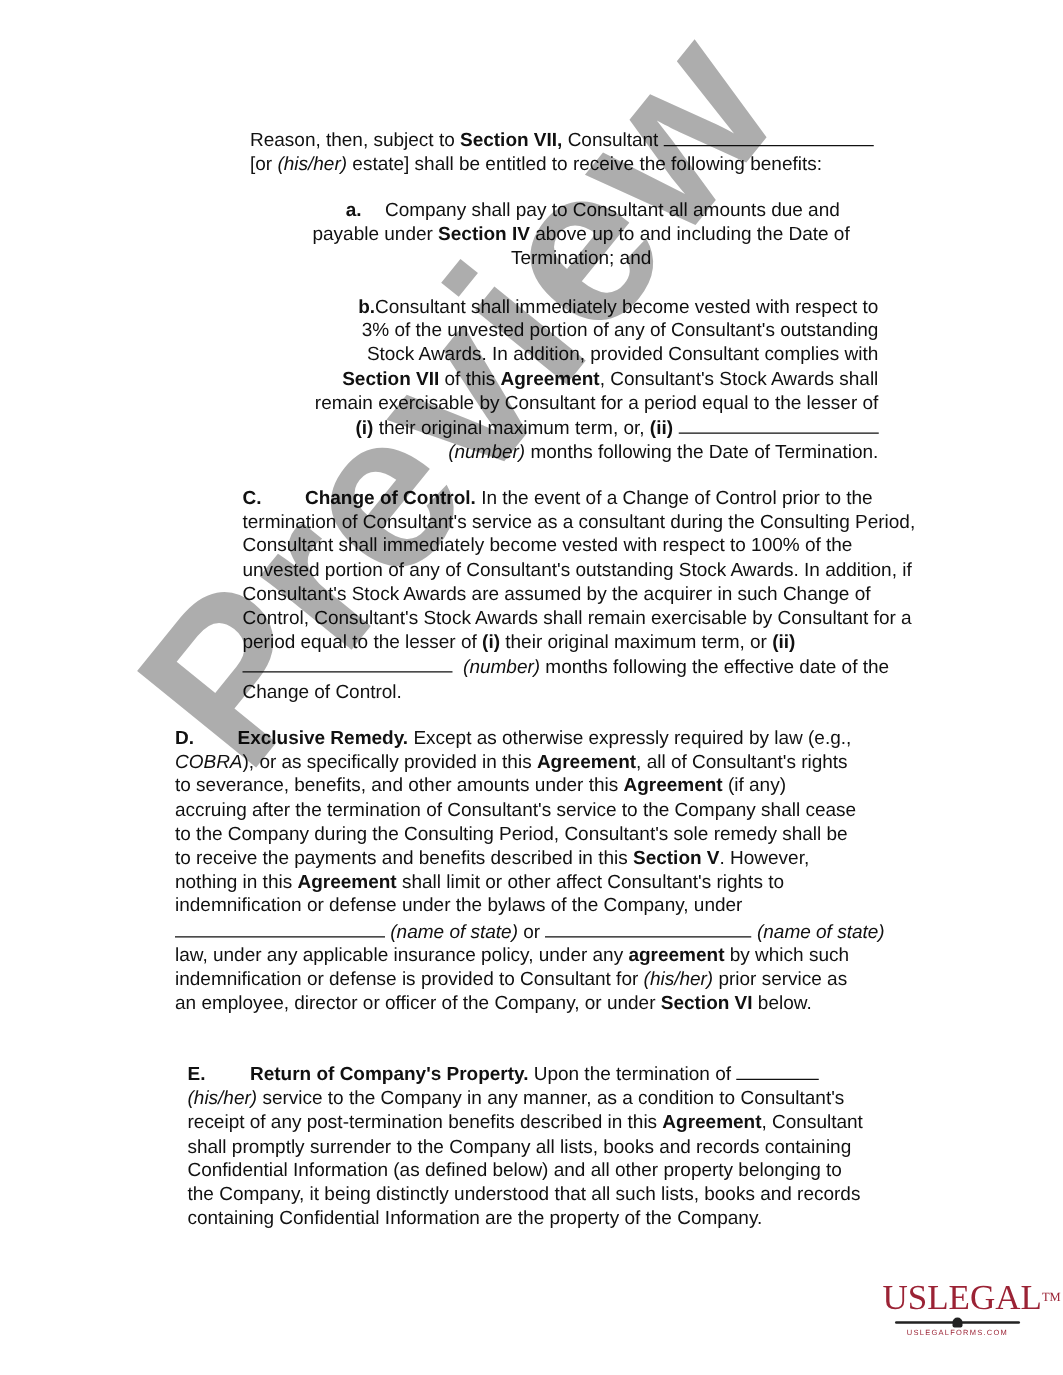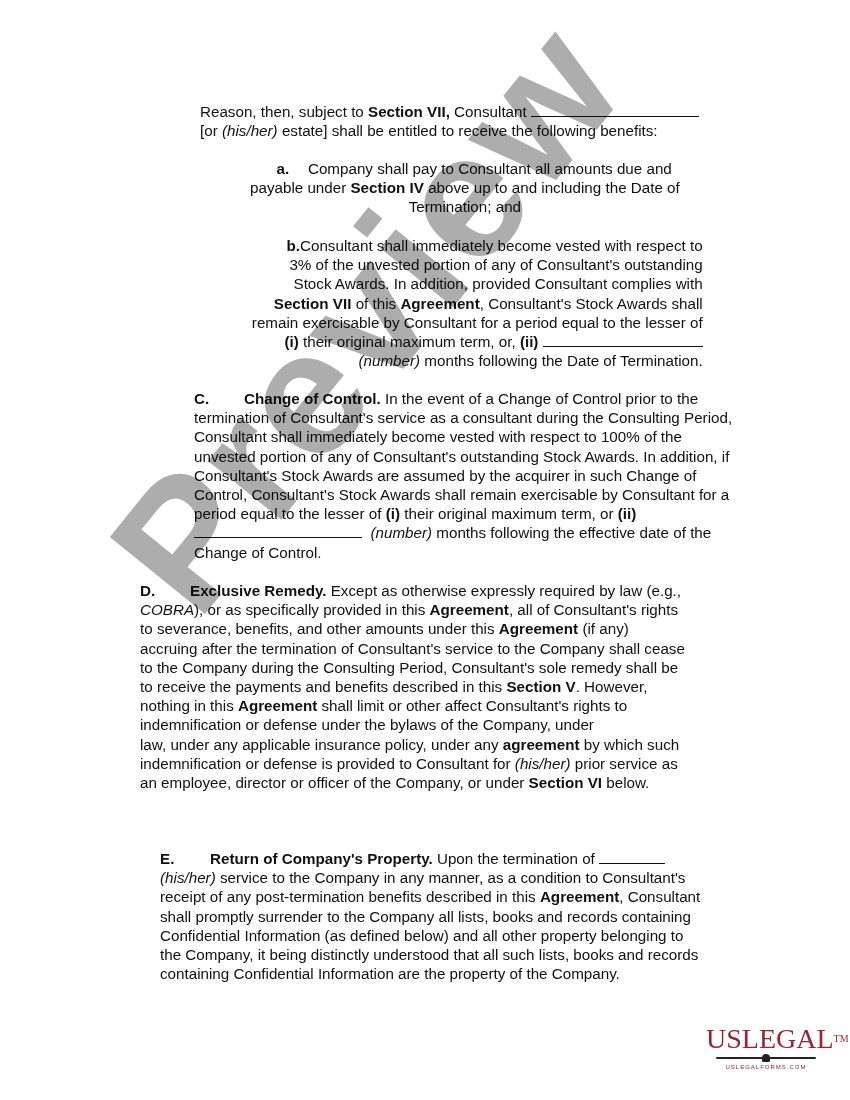--- a/index.html
+++ b/index.html
@@ -66,26 +66,27 @@
 
   <div class="p" style="left:140px; top:581px;">
     <div><b class="tab" style="width:50px;">D.</b><b>Exclusive Remedy.</b><span> Except as otherwise expressly required by law (e.g.,</span></div>
     <div><i>COBRA</i><span>), or as specifically provided in this </span><b>Agreement</b><span>, all of Consultant's rights</span></div>
     <div><span>to severance, benefits, and other amounts under this </span><b>Agreement</b><span> (if any)</span></div>
     <div>accruing after the termination of Consultant's service to the Company shall cease</div>
     <div>to the Company during the Consulting Period, Consultant's sole remedy shall be</div>
     <div><span>to receive the payments and benefits described in this </span><b>Section V</b><span>. However,</span></div>
     <div><span>nothing in this </span><b>Agreement</b><span> shall limit or other affect Consultant's rights to</span></div>
     <div>indemnification or defense under the bylaws of the Company, under</div>
+    <div><span class="blank" style="width:168px;"></span> <i>(name of state)</i><span> or </span><span class="blank" style="width:165px;"></span> <i>(name of state)</i></div>
     <div><span>law, under any applicable insurance policy, under any </span><b>agreement</b><span> by which such</span></div>
     <div><span>indemnification or defense is provided to Consultant for </span><i>(his/her)</i><span> prior service as</span></div>
     <div><span>an employee, director or officer of the Company, or under </span><b>Section VI</b><span> below.</span></div>
   </div>
 
-  <div class="p" style="left:160px; top:849px;">
+  <div class="p" style="left:150px; top:849px;">
     <div><b class="tab" style="width:50px;">E.</b><b>Return of Company's Property.</b><span> Upon the termination of </span><span class="blank" style="width:66px;"></span></div>
     <div><i>(his/her)</i><span> service to the Company in any manner, as a condition to Consultant's</span></div>
     <div><span>receipt of any post-termination benefits described in this </span><b>Agreement</b><span>, Consultant</span></div>
     <div>shall promptly surrender to the Company all lists, books and records containing</div>
     <div>Confidential Information (as defined below) and all other property belonging to</div>
     <div>the Company, it being distinctly understood that all such lists, books and records</div>
     <div>containing Confidential Information are the property of the Company.</div>
   </div>
 
   <div class="watermark">Preview</div>

